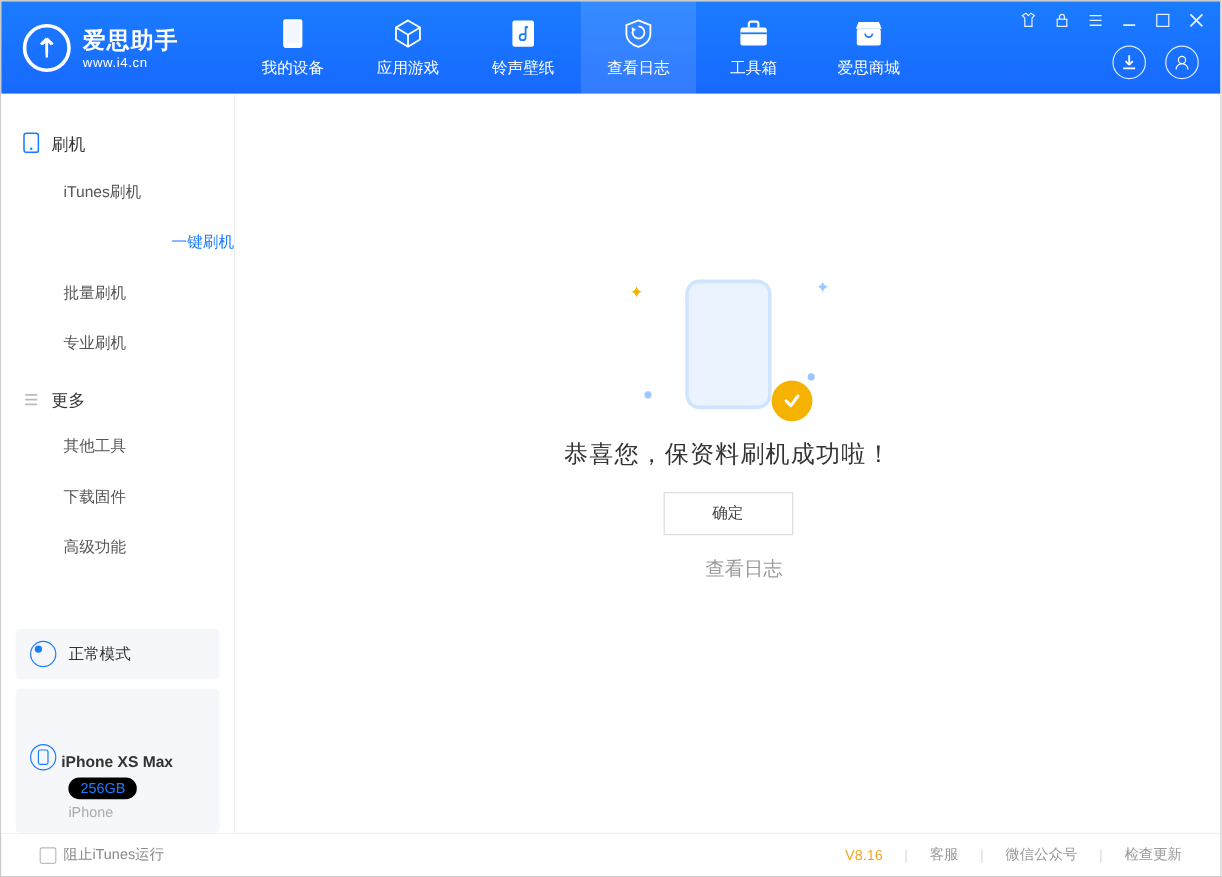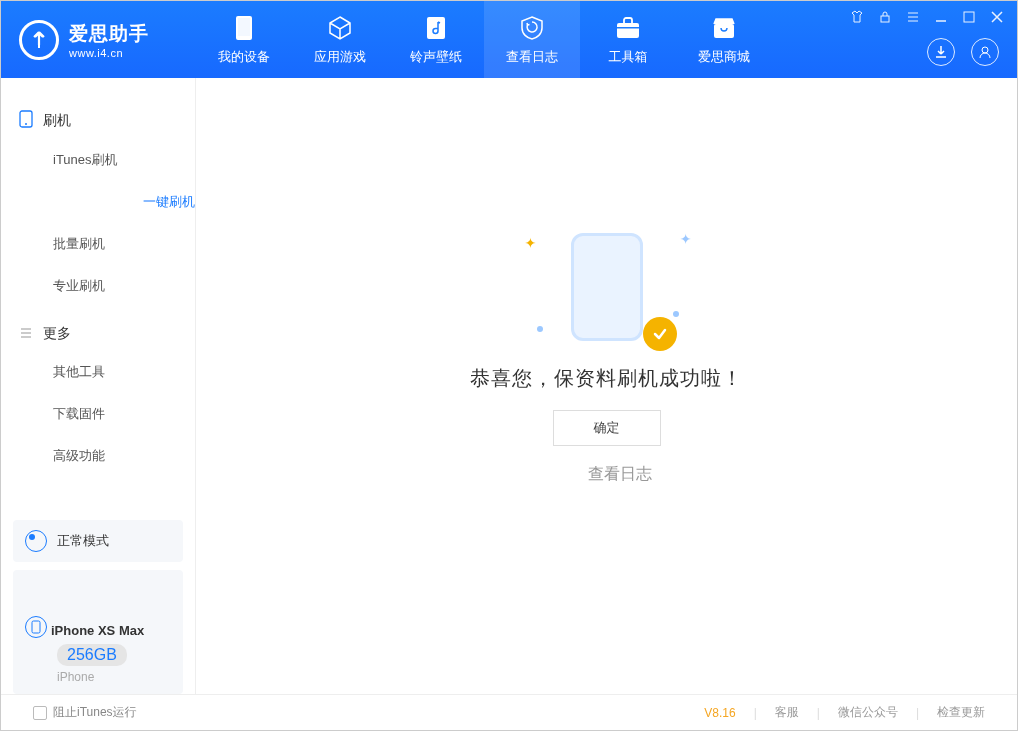--- a/index.html
+++ b/index.html
@@ -33,21 +33,21 @@
 .side-spacer { flex: 1; }
 .device-box { margin: 8px 12px; border-radius: 4px; background: #f5f7fa; padding: 10px 12px; display: flex; align-items: center; gap: 10px; }
 .device-mode-icon { width: 22px; height: 22px; border-radius: 50%; border: 1.5px solid #1b7cff; position: relative; }
 .device-mode-icon::after { content: ""; position: absolute; width: 6px; height: 6px; background: #1b7cff; border-radius: 50%; left: 3px; top: 3px; }
 .device-mode-text { font-size: 13px; color: #333; }
 
 .device-detail { margin: 0 12px; border-radius: 4px; background: #f5f7fa; padding: 10px 12px; }
 .dd-row { display: flex; align-items: flex-end; gap: 4px; margin-top: 36px; }
 .dd-icon { width: 22px; height: 22px; border-radius: 50%; border: 1.5px solid #1b7cff; display: flex; align-items: center; justify-content: center; }
 .dd-name { font-size: 13px; font-weight: 600; color: #333; }
-.dd-badge { display: inline-block; margin-top: 6px; margin-left: 32px; padding: 2px 10px; border-radius: 10px; background: #e5e5e5; color: #1b7cff; font-size: 16px; }
+.dd-badge { display: inline-block; margin-top: 6px; margin-left: 32px; padding: 2px 10px; border-radius: 10px; background: #000000; color: #1b7cff; font-size: 12px; }
 .dd-type { margin-left: 32px; margin-top: 4px; font-size: 12px; color: #aaa; }
 
 .options-row { margin: 16px 12px 0; border: 2px solid #e03636; padding: 8px 6px; display: flex; gap: 14px; align-items: center; }
 .cb { display: flex; align-items: center; gap: 6px; font-size: 12px; color: #888; cursor: pointer; }
 .cb-box { width: 14px; height: 14px; border: 1px solid #bbb; border-radius: 2px; }
 
 .main { flex: 1; display: flex; flex-direction: column; align-items: center; justify-content: center; gap: 18px; padding-bottom: 60px; }
 .phone-illus { position: relative; width: 120px; height: 120px; display: flex; align-items: center; justify-content: center; }
 .phone-body { width: 72px; height: 108px; border: 3px solid #cfe4ff; border-radius: 12px; background: #eaf3ff; position: relative; }
 .phone-check { position: absolute; right: -10px; bottom: -4px; width: 34px; height: 34px; border-radius: 50%; background: #f5b300; display: flex; align-items: center; justify-content: center; }

